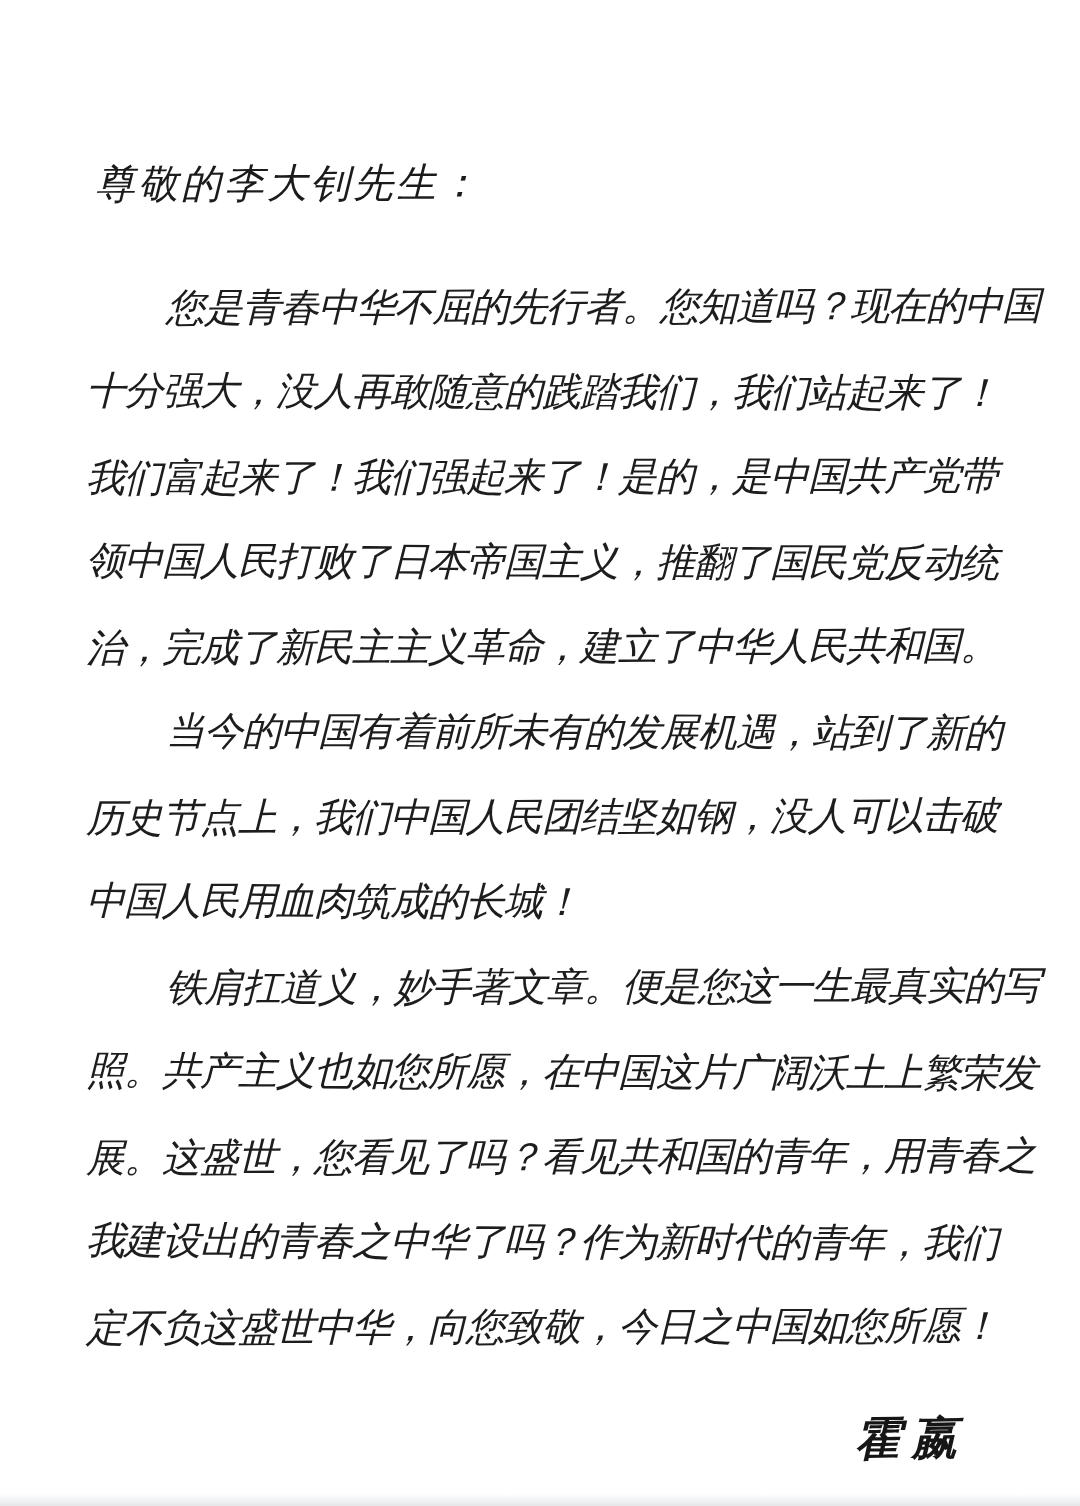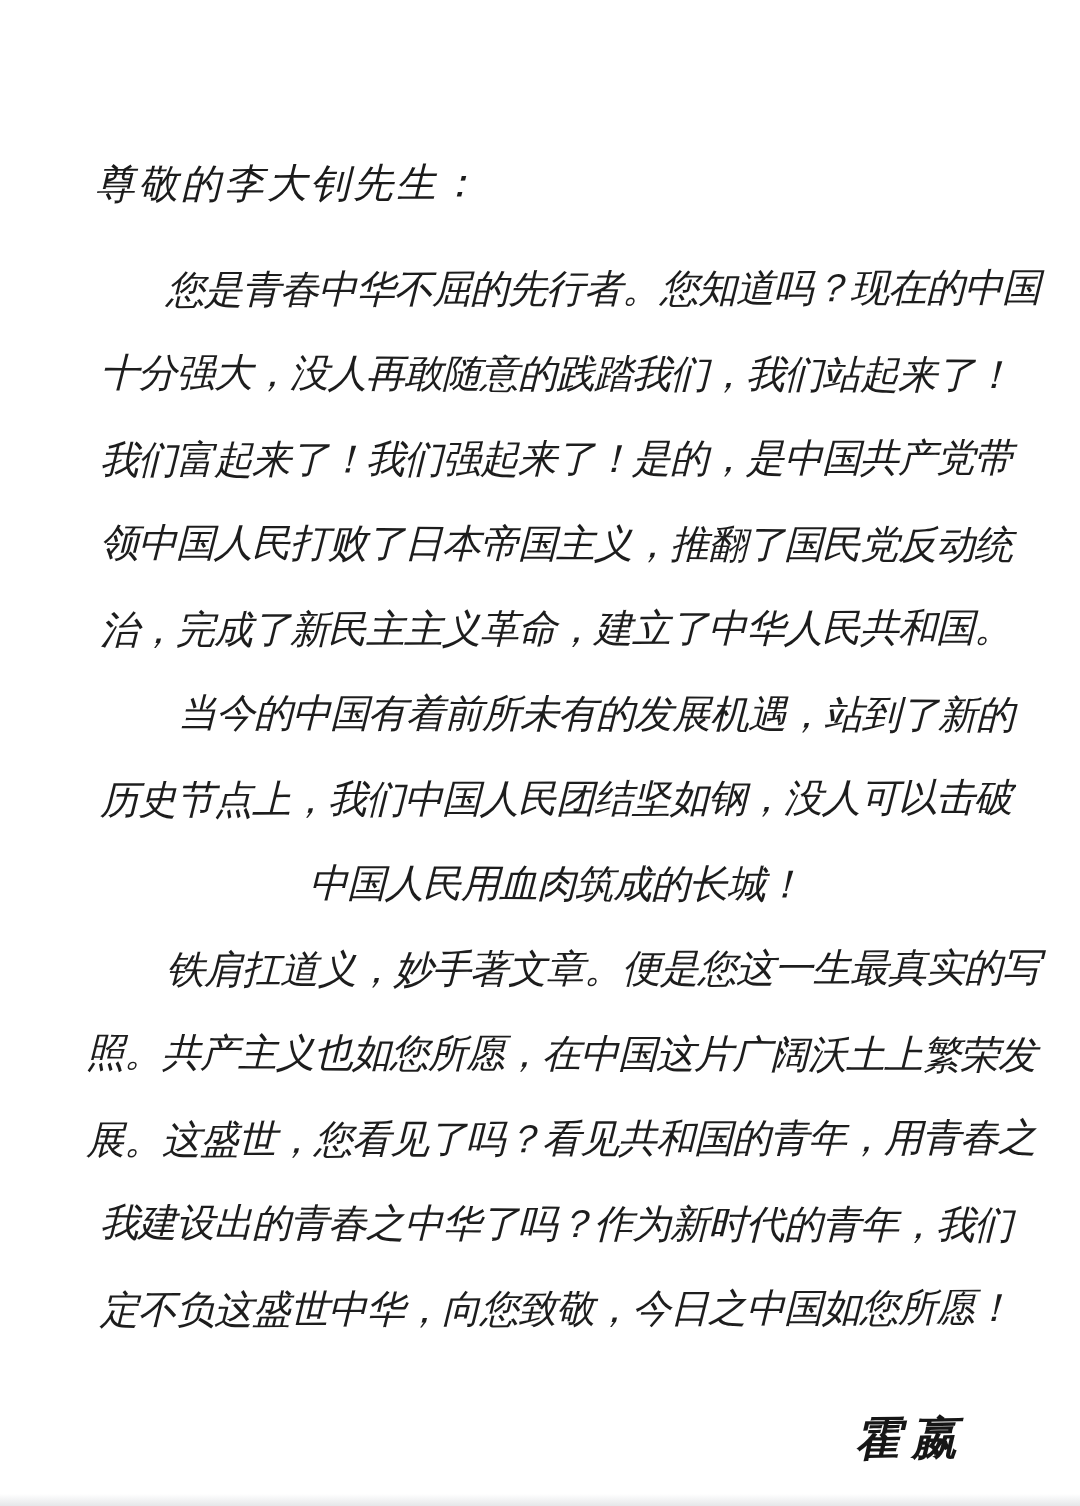--- a/index.html
+++ b/index.html
@@ -8,38 +8,37 @@
     background: #ffffff;
   }
   .paper {
     position: relative;
     width: 1080px;
     height: 1506px;
     background: #ffffff;
     overflow: hidden;
     font-family: "DejaVu Sans", sans-serif;
     color: #1b1b1b;
-    text-align: center;
   }
   
   .salutation {
     position: absolute;
     top: 156px;
     left: 95px;
     font-size: 40px;
     font-style: italic;
     font-weight: 500;
     letter-spacing: 3px;
     white-space: nowrap;
     transform: rotate(-0.2deg);
   }
   
   .letter-body {
     position: absolute;
-    top: 258px;
+    top: 276px;
     left: 86px;
     width: 940px;
   }
   .line {
     height: 85px;
     line-height: 62px;
     font-size: 39px;
     font-style: italic;
     font-weight: 500;
     letter-spacing: -1px;

